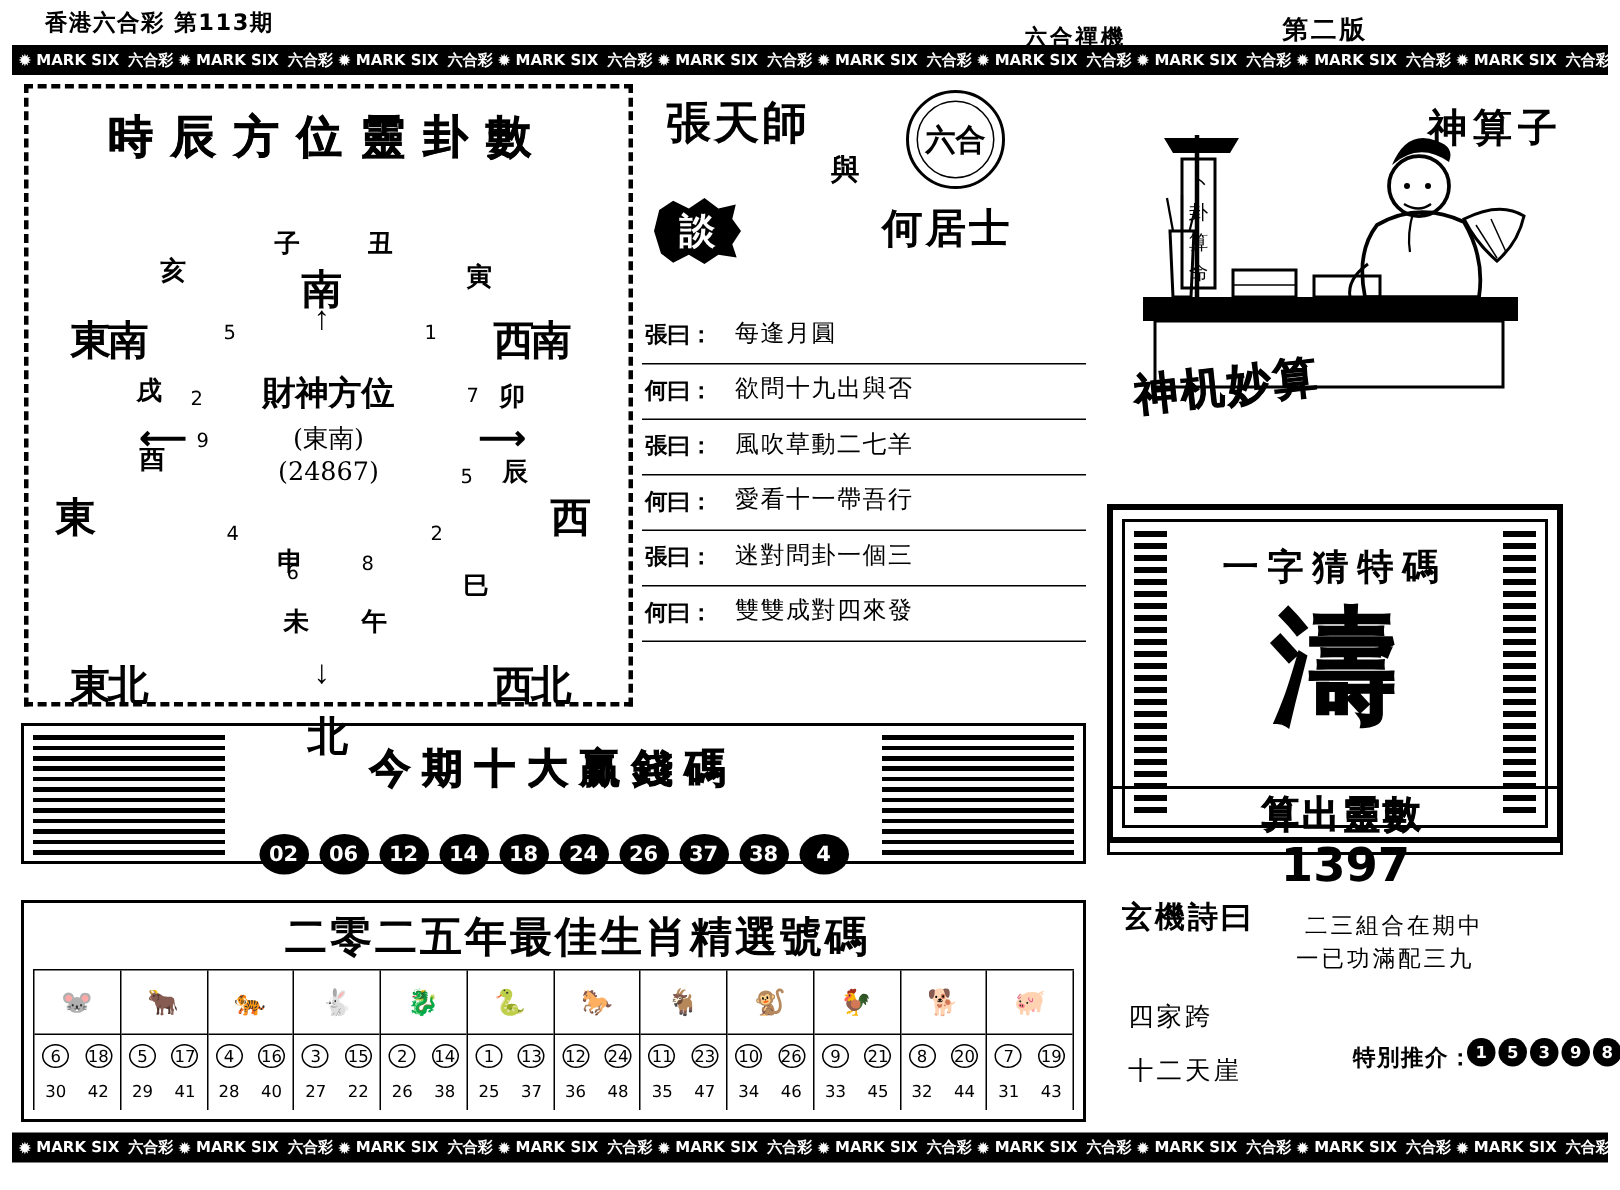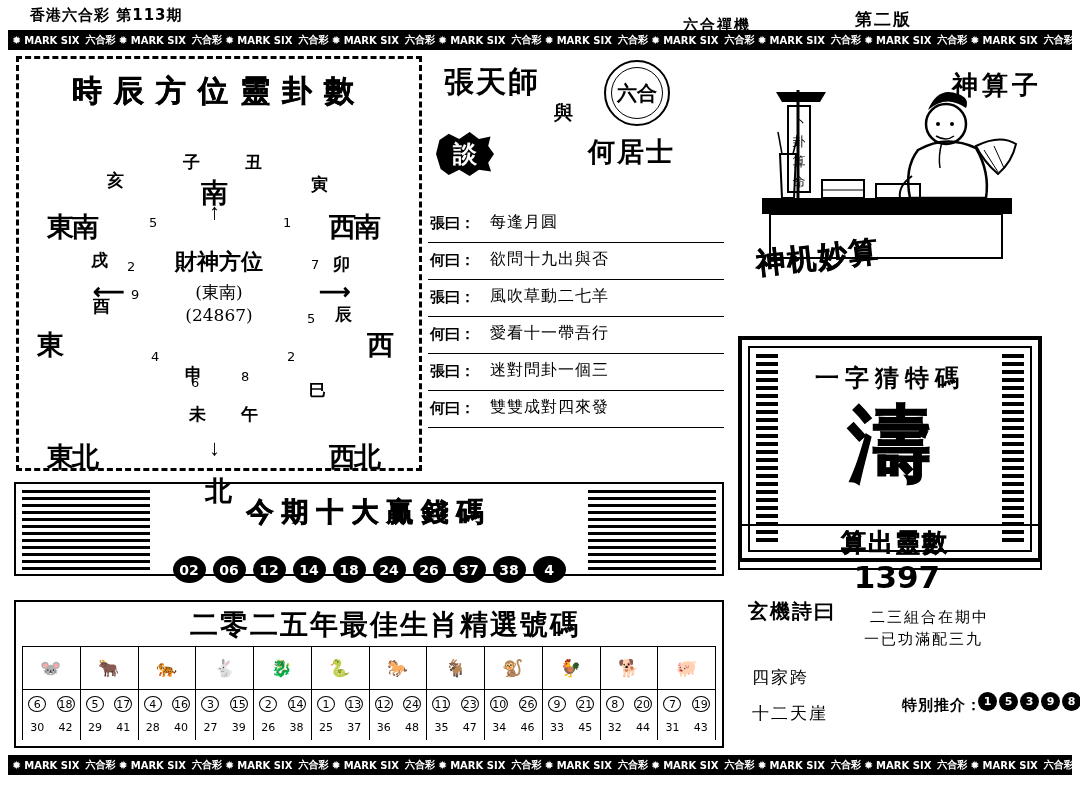--- a/index.html
+++ b/index.html
@@ -562,21 +562,21 @@
         </div>
         <div class="z-col">
           <div class="z-animal">🐇</div>
           <div class="z-nums">
             <div class="z-row">
               <span class="z-n circ">3</span>
               <span class="z-n circ">15</span>
             </div>
             <div class="z-row">
               <span class="z-n">27</span>
-              <span class="z-n">39</span>
+              <span class="z-n">22</span>
             </div>
           </div>
         </div>
         <div class="z-col">
           <div class="z-animal">🐉</div>
           <div class="z-nums">
             <div class="z-row">
               <span class="z-n circ">2</span>
               <span class="z-n circ">14</span>
             </div>

